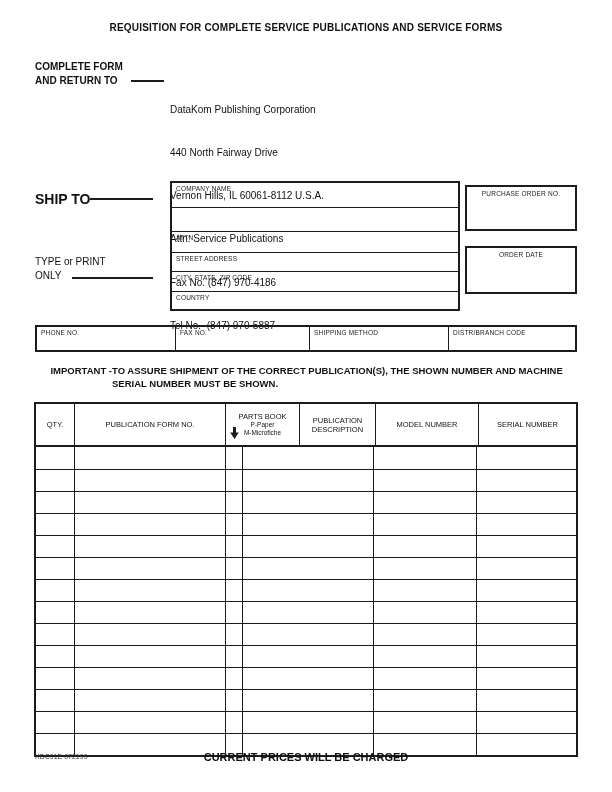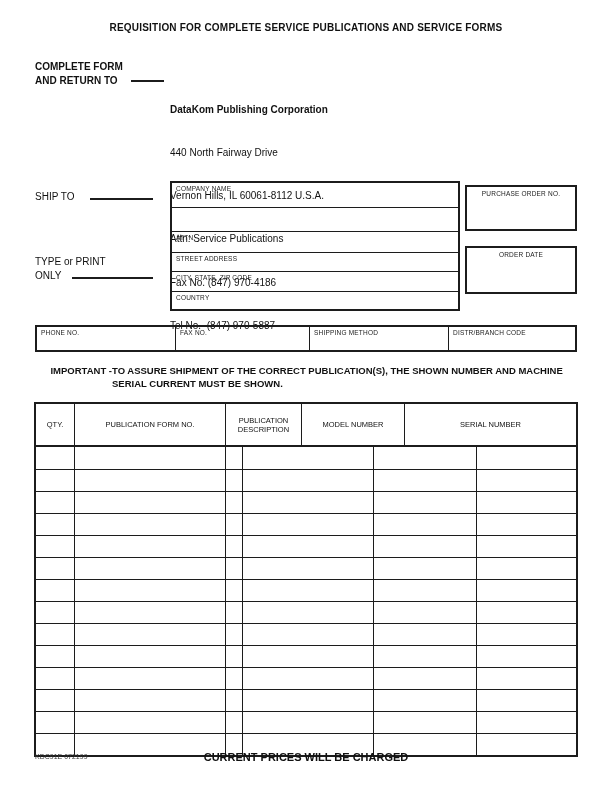--- a/index.html
+++ b/index.html
@@ -6,24 +6,24 @@
   body{width:612px;height:792px;position:relative;font-family:"Liberation Sans",sans-serif;color:#111;}
   .abs{position:absolute;}
   .rule{position:absolute;height:2px;background:#1c1c1c;}
 
   
   .title{top:22px;left:0;width:612px;text-align:center;font-size:10px;font-weight:bold;letter-spacing:.2px;}
 
   
   .retlabel{left:35px;top:60px;font-size:10px;font-weight:bold;line-height:14px;}
   .addr{left:170px;top:74px;font-size:10px;line-height:14.4px;white-space:pre;}
-  .addr .company{font-weight:bold;}
-
-  
-  .shipto-label{left:35px;top:191px;font-size:10px;font-weight:normal;}
+  .addr .company{font-weight:normal;}
+
+  
+  .shipto-label{left:35px;top:191px;font-size:14px;font-weight:bold;}
   .typeprint{left:35px;top:255px;font-size:10px;font-weight:normal;line-height:14px;}
 
   
   .shipbox{left:170px;top:181px;width:290px;height:130px;border:2px solid #1c1c1c;box-sizing:border-box;display:flex;flex-direction:column;}
   .shiprow{box-sizing:border-box;border-bottom:1.5px solid #1c1c1c;}
   .shiprow:last-child{border-bottom:none;flex:1;}
   .flabel{font-size:6.5px;color:#222;padding:2px 0 0 4px;letter-spacing:.2px;}
   .r1{height:25px;} .r2{height:24px;} .r3{height:21px;} .r4{height:19px;} .r5{height:20px;}
 
   
@@ -128,28 +128,38 @@
     </div>
   <div class="ccell">
       <div class="flabel">DISTR/BRANCH CODE</div>
     </div>
 </div>
 
 <div class="abs important">
   <div class="lab">IMPORTANT -</div>
   <div>
     <div>TO ASSURE SHIPMENT OF THE CORRECT PUBLICATION(S), THE SHOWN NUMBER AND MACHINE</div>
-    <div>SERIAL CURRENT MUST BE SHOWN.</div>
+    <div>SERIAL NUMBER MUST BE SHOWN.</div>
   </div>
 </div>
 
 <div class="abs otable">
   <div class="ohead">
     <div class="hcell hq">QTY.</div>
     <div class="hcell hf">PUBLICATION FORM NO.</div>
+    <div class="hcell hp">
+      <div>PARTS BOOK</div>
+      <div class="sub">P-Paper</div>
+      <div class="sub">M-Microfiche</div>
+      <span class="arrow">
+        <svg width="9" height="12" viewBox="0 0 9 12">
+            <path d="M3 0 h3 v5.5 h2.8 L4.5 12 L0.2 5.5 H3 Z" fill="#1c1c1c"></path>
+          </svg>
+      </span>
+    </div>
     <div class="hcell hd">
       <div>PUBLICATION</div>
       <div>DESCRIPTION</div>
     </div>
     <div class="hcell hm">MODEL NUMBER</div>
     <div class="hcell">SERIAL NUMBER</div>
   </div>
   <div>
   <div class="orow">
     <div class="ocell oq"></div>

